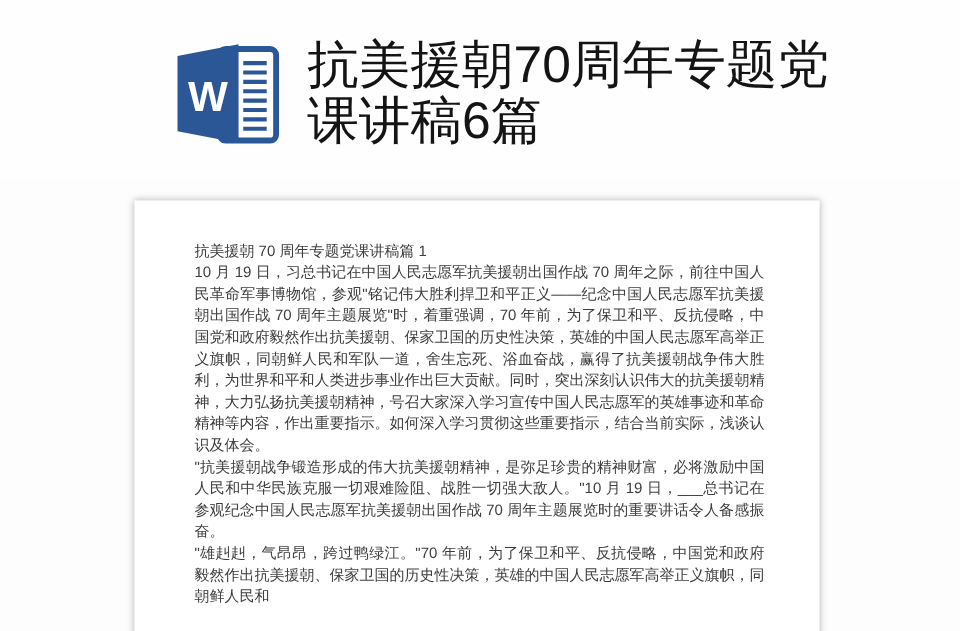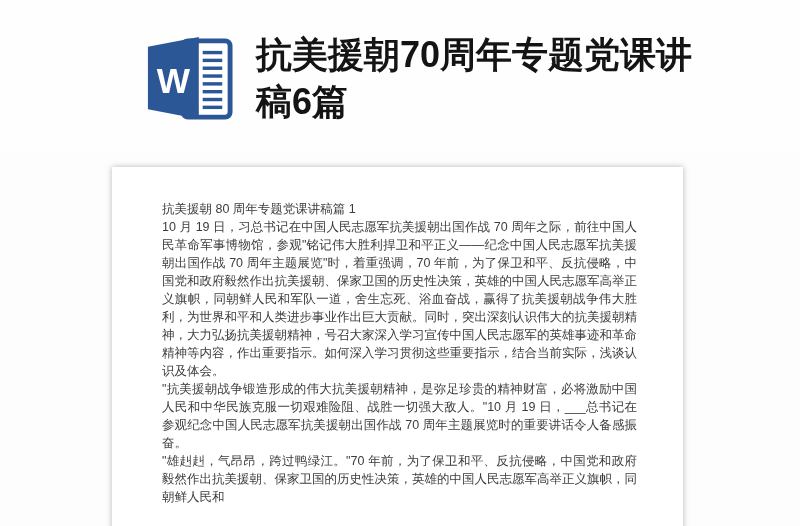--- a/index.html
+++ b/index.html
@@ -29,23 +29,23 @@
     left: 142px;
     top: 33px;
     width: 94px;
     height: 90px;
   }
   .doc-title {
     position: absolute;
     left: 256px;
     top: 31px;
     width: 452px;
-    font-size: 36px;
+    font-size: 43px;
     line-height: 47px;
-    font-weight: bold;
+    font-weight: normal;
     color: #141414;
     letter-spacing: 0px;
     word-break: break-all;
   }
   .paper {
     position: absolute;
     left: 112px;
     top: 167px;
     width: 571px;
     height: 620px;
@@ -89,21 +89,21 @@
       <text x="32" y="61" text-anchor="middle" font-family="Liberation Sans, sans-serif" font-size="36" font-weight="bold" fill="#ffffff">W</text>
     </svg>
 
     <div class="doc-title">抗美援朝70周年专题党课讲稿6篇</div>
   </div>
 
   <div class="paper">
 
     <div class="blank-line"></div>
 
-    <p>抗美援朝 80 周年专题党课讲稿篇 1</p>
+    <p>抗美援朝 70 周年专题党课讲稿篇 1</p>
 
     <p>10 月 19 日，习总书记在中国人民志愿军抗美援朝出国作战 70 周年之际，前往中国人民革命军事博物馆，参观"铭记伟大胜利捍卫和平正义——纪念中国人民志愿军抗美援朝出国作战 70 周年主题展览"时，着重强调，70 年前，为了保卫和平、反抗侵略，中国党和政府毅然作出抗美援朝、保家卫国的历史性决策，英雄的中国人民志愿军高举正义旗帜，同朝鲜人民和军队一道，舍生忘死、浴血奋战，赢得了抗美援朝战争伟大胜利，为世界和平和人类进步事业作出巨大贡献。同时，突出深刻认识伟大的抗美援朝精神，大力弘扬抗美援朝精神，号召大家深入学习宣传中国人民志愿军的英雄事迹和革命精神等内容，作出重要指示。如何深入学习贯彻这些重要指示，结合当前实际，浅谈认识及体会。</p>
 
     <p>"抗美援朝战争锻造形成的伟大抗美援朝精神，是弥足珍贵的精神财富，必将激励中国人民和中华民族克服一切艰难险阻、战胜一切强大敌人。"10 月 19 日，___总书记在参观纪念中国人民志愿军抗美援朝出国作战 70 周年主题展览时的重要讲话令人备感振奋。</p>
 
     <p>"雄赳赳，气昂昂，跨过鸭绿江。"70 年前，为了保卫和平、反抗侵略，中国党和政府毅然作出抗美援朝、保家卫国的历史性决策，英雄的中国人民志愿军高举正义旗帜，同朝鲜人民和</p>
   </div>
 
 </div>
 

